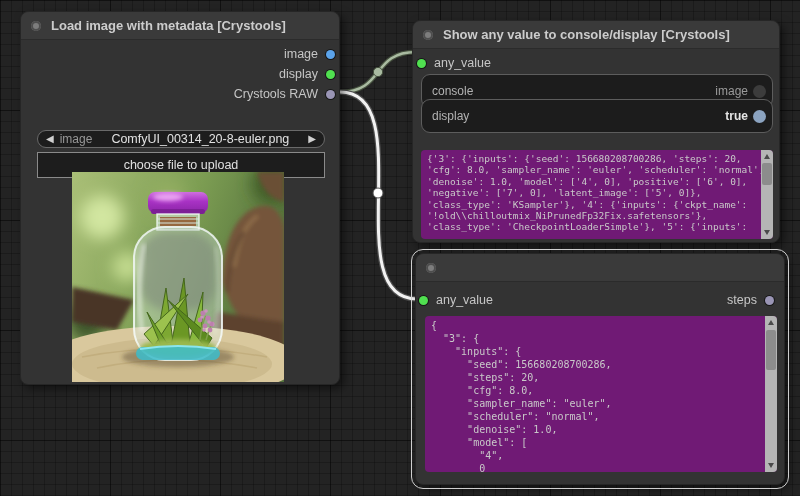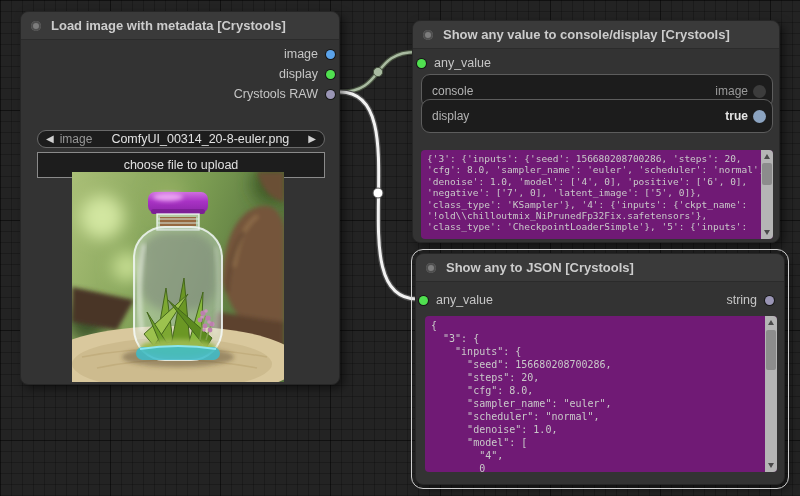--- a/index.html
+++ b/index.html
@@ -268,27 +268,26 @@
         <div class="sb-up"></div>
         <div class="sb-thumb"></div>
         <div class="sb-down"></div>
       </div>
     </div>
   </div>
 
   <div class="node selected" style="left:415px; top:253px; width:370px; height:232px;">
     <div class="node-header">
       <span class="collapse-dot"></span>
-      <span class="node-title">Show any to JSON [Crystools]</span>
     </div>
 
     <div class="slot-row" style="margin-top:8px; padding:0 10px 0 3px; gap:8px;">
       <span class="slot-dot dot-any"></span>
       <span class="slot-label">any_value</span>
-      <span class="slot-label" style="margin-left:auto;">string</span>
+      <span class="slot-label" style="margin-left:auto;">steps</span>
       <span class="slot-dot dot-string"></span>
     </div>
 
     <div class="code-box code-2" style="left:9px; top:62px; width:352px; height:156px;">
       <div class="code-text">{
   "3": {
     "inputs": {
       "seed": 156680208700286,
       "steps": 20,
       "cfg": 8.0,

